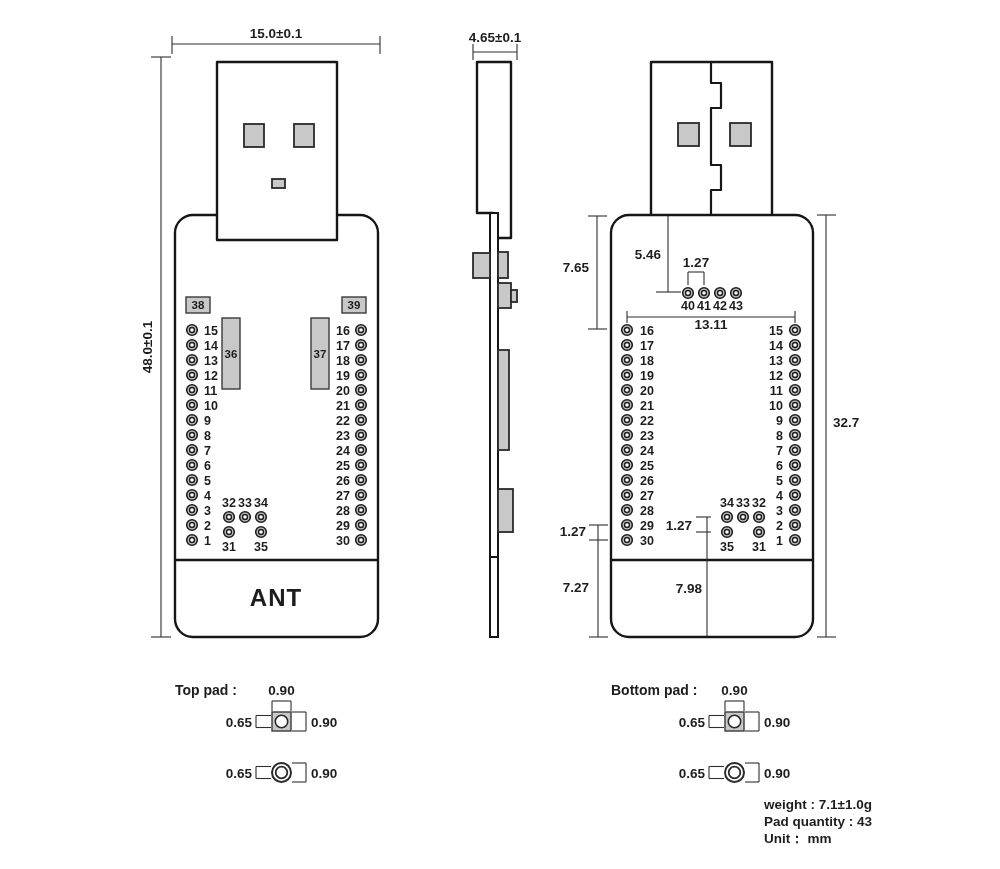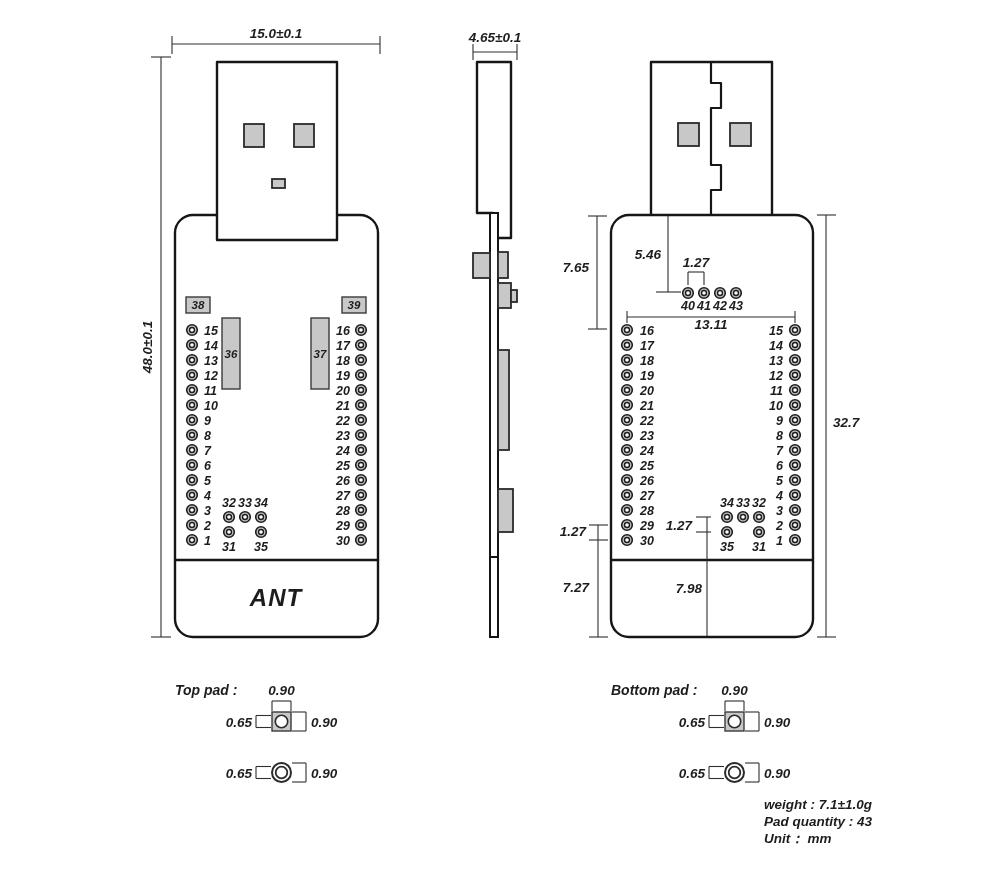--- a/index.html
+++ b/index.html
@@ -1,17 +1,17 @@
 <!DOCTYPE html>
 <html><head>
 <meta charset="utf-8">
 <title>USB Module Mechanical Drawing</title>
 <style>
   html,body{margin:0;padding:0;background:#ffffff;}
-  .canvas{width:836px;height:869px;background:#ffffff;position:relative;font-family:"Liberation Sans",sans-serif;font-style:italic;}
+  .canvas{width:836px;height:869px;background:#ffffff;position:relative;font-family:"Liberation Sans",sans-serif;}
   svg{display:block;}
   .outline{fill:#ffffff;stroke:#161616;stroke-width:2.4;stroke-linejoin:round;}
   .seam{fill:none;stroke:#161616;stroke-width:2.2;stroke-linejoin:round;}
   .divider{stroke:#161616;stroke-width:2.4;}
   .pcb{fill:#ffffff;stroke:#161616;stroke-width:2;}
   .comp{fill:#c8c8c8;stroke:#2a2a2a;stroke-width:1.8;}
   .padbox{fill:#c8c8c8;stroke:#3a3a3a;stroke-width:1.4;}
   .dimline{stroke:#2f2f2f;stroke-width:1.1;fill:none;}
   .pin-outer{fill:#c4c4c4;stroke:#1d1d1d;stroke-width:1.6;}
   .pin-inner{fill:#ffffff;stroke:#1d1d1d;stroke-width:1.4;}

